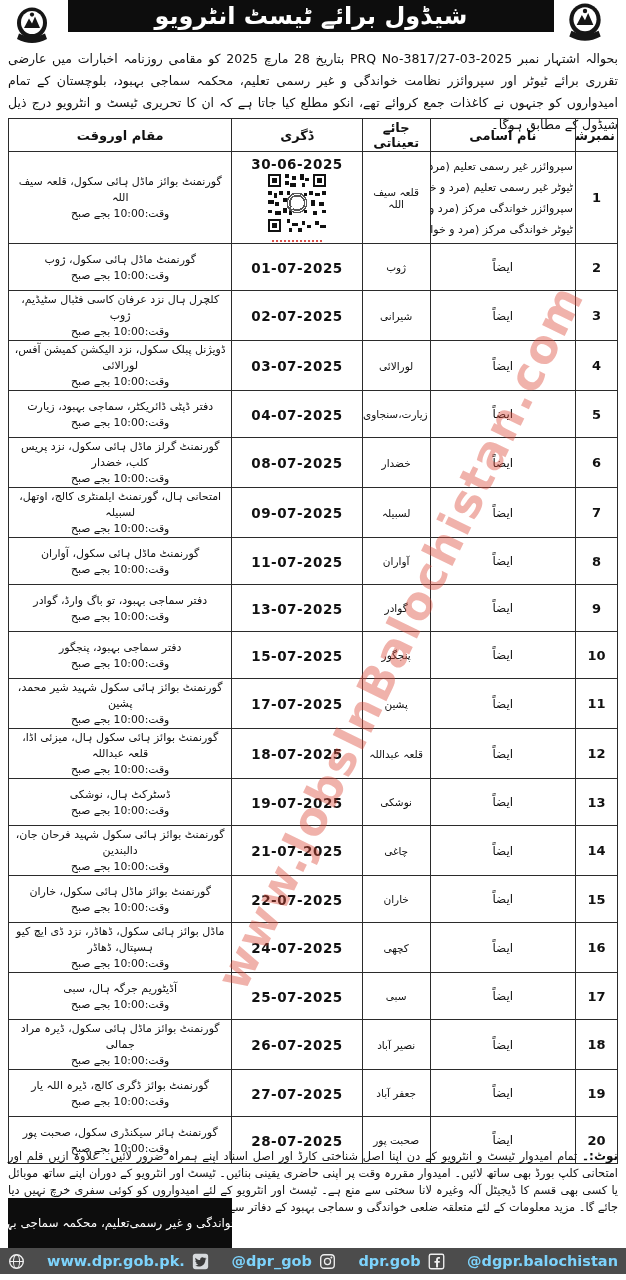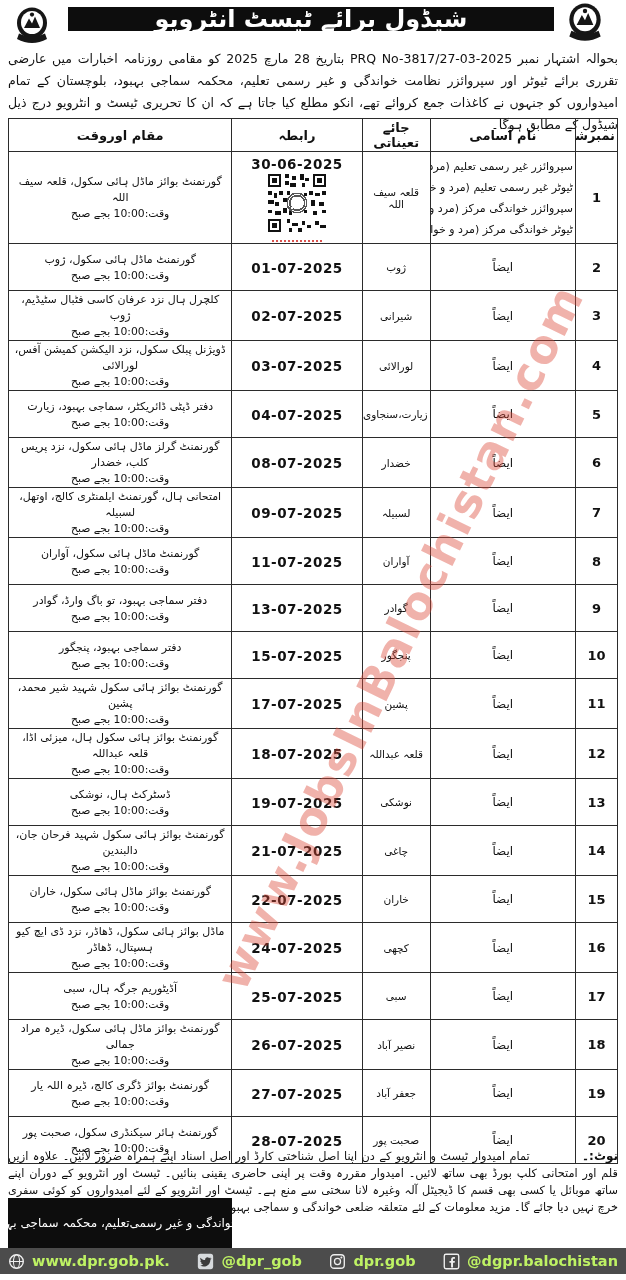--- a/index.html
+++ b/index.html
@@ -4,21 +4,21 @@
 <style>
   html,body{margin:0;padding:0;background:#e9e9e9;}
   .page{position:relative;width:626px;height:1280px;background:#ffffff;
         font-family:"DejaVu Sans",sans-serif;color:#111;overflow:hidden;margin:0 auto;}
 
   
   .hdr{position:absolute;top:0;left:0;right:0;height:118px;}
   .emblem{position:absolute;width:44px;height:44px;}
   .emblem.left{left:10px;top:6px;}
   .emblem.right{right:16px;top:2px;width:50px;height:46px;}
-  .titlebar{position:absolute;left:68px;top:7px;width:486px;height:24px;background:#0d0d0d;
+  .titlebar{position:absolute;left:68px;top:0;width:486px;height:32px;background:#0d0d0d;
             display:flex;align-items:center;justify-content:center;}
   .titlebar span{color:#fff;font-weight:bold;font-size:24px;direction:rtl;line-height:1;}
   .intro{position:absolute;left:8px;right:8px;top:48px;direction:rtl;text-align:justify;
          font-size:12.5px;line-height:22px;}
 
   
   table.sched{position:absolute;top:118px;left:8px;width:610px;border-collapse:collapse;
               direction:rtl;table-layout:fixed;}
   .sched th,.sched td{border:1px solid #2b2b2b;padding:1px 2px;vertical-align:middle;
                       text-align:center;overflow:hidden;}
@@ -37,30 +37,30 @@
 
   
   .watermark{position:absolute;left:-40px;top:610px;width:880px;text-align:center;
              transform:rotate(-64deg);font-size:46px;font-weight:bold;
              color:rgba(219,72,54,.42);letter-spacing:2px;pointer-events:none;z-index:6;
              font-family:"DejaVu Sans",sans-serif;}
 
   
   .note{position:absolute;left:8px;right:8px;top:1148px;direction:rtl;text-align:justify;
         font-size:11.3px;line-height:17px;}
-  .note b{font-size:12px;margin-left:48px;}
+  .note b{font-size:12px;}
   .sigbox{position:absolute;left:8px;top:1198px;width:224px;height:50px;background:#0d0d0d;
           color:#fff;display:flex;flex-direction:row;align-items:center;justify-content:center;
           direction:rtl;z-index:7;}
   .sigbox div{font-size:12px;line-height:22px;white-space:nowrap;}
   .prq{position:absolute;right:8px;top:1224px;font-size:15px;font-weight:bold;letter-spacing:.3px;}
   .socialbar{position:absolute;left:0;top:1248px;width:626px;height:26px;background:#4c4c4c;
              display:flex;align-items:center;justify-content:space-between;padding:0 8px;
              box-sizing:border-box;z-index:8;}
-  .sgroup{display:flex;align-items:center;gap:7px;color:#bef264;font-weight:bold;font-size:14.5px;
+  .sgroup{display:flex;align-items:center;gap:22px;color:#7dd3fc;font-weight:bold;font-size:14.5px;
           font-family:"DejaVu Sans",sans-serif;white-space:nowrap;}
   .sicon{width:17px;height:17px;flex:0 0 auto;}
 </style>
 </head>
 <body>
 
 <div class="page">
 
   <div class="hdr">
     <svg class="emblem left" viewBox="0 0 44 44">
@@ -89,21 +89,21 @@
         <col style="width:145px">
         <col style="width:68px">
       <col style="width:130px">
         <col style="width:223px">
     </colgroup>
     <thead>
       <tr>
         <th>نمبرشمار</th>
         <th>نام آسامی</th>
         <th>جائے تعیناتی</th>
-        <th>رابطہ</th>
+        <th>ڈگری</th>
         <th>مقام اوروقت</th>
       </tr>
     </thead>
     <tbody>
       <tr class="first-row">
         <td class="serial">1</td>
         <td>
           <div class="posts">
             <div>سپروائزر غیر رسمی تعلیم (مرد و خواتین)</div>
             <div>ٹیوٹر غیر رسمی تعلیم (مرد و خواتین)</div>

